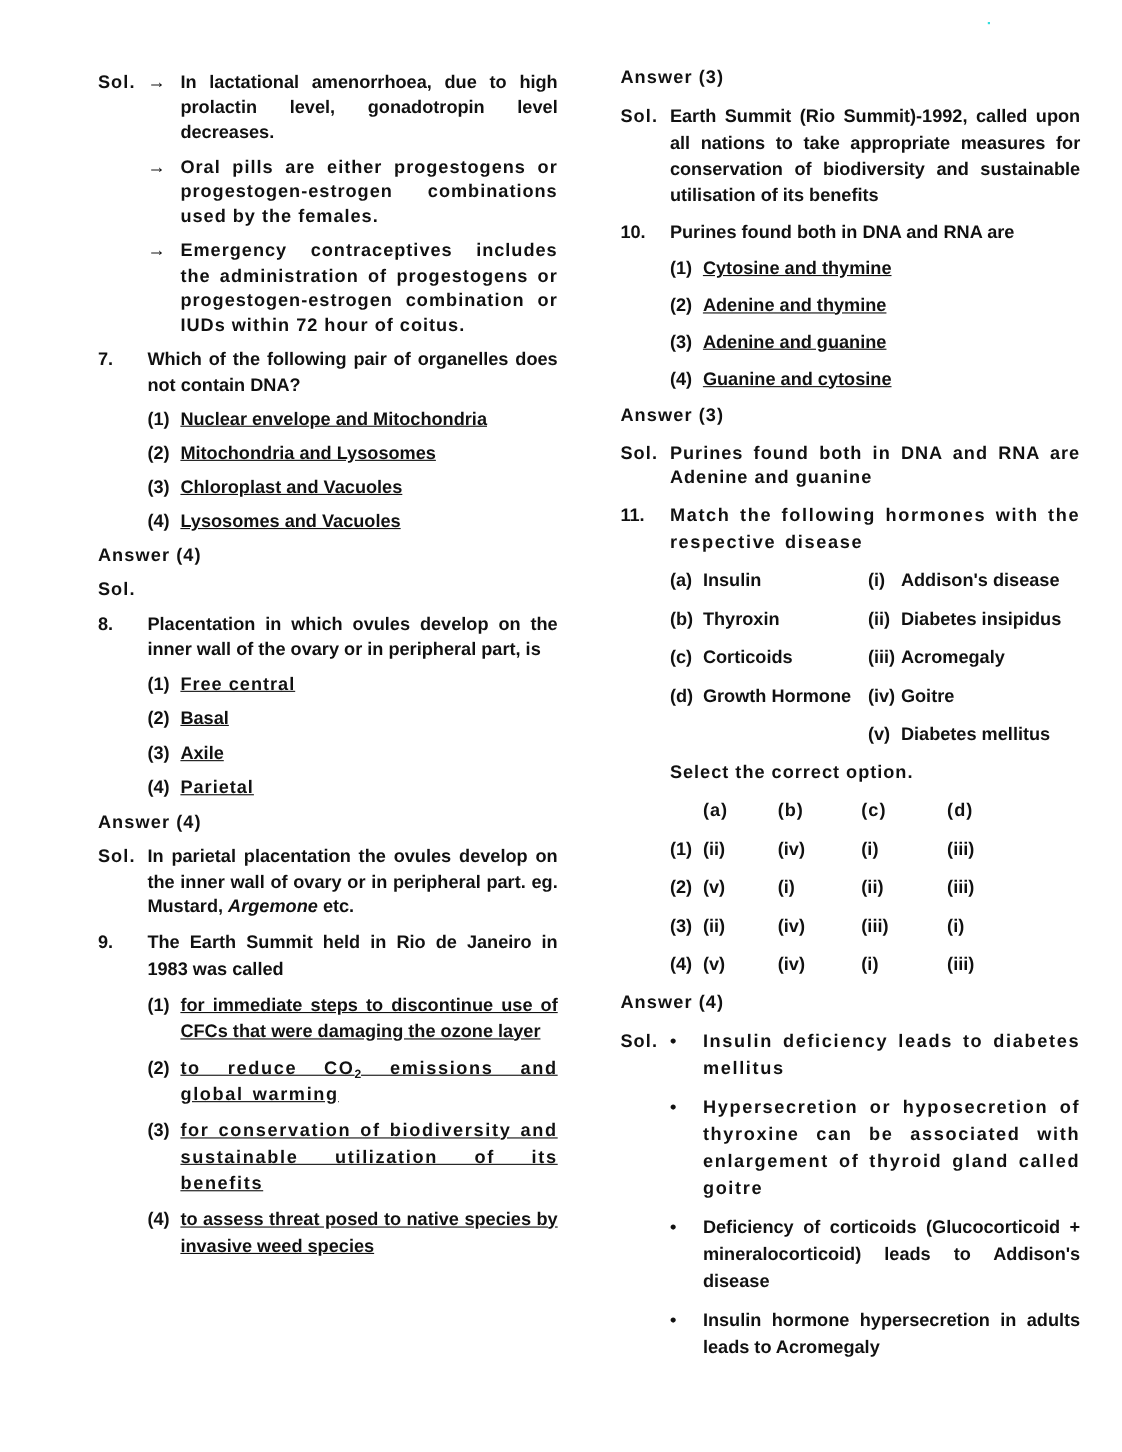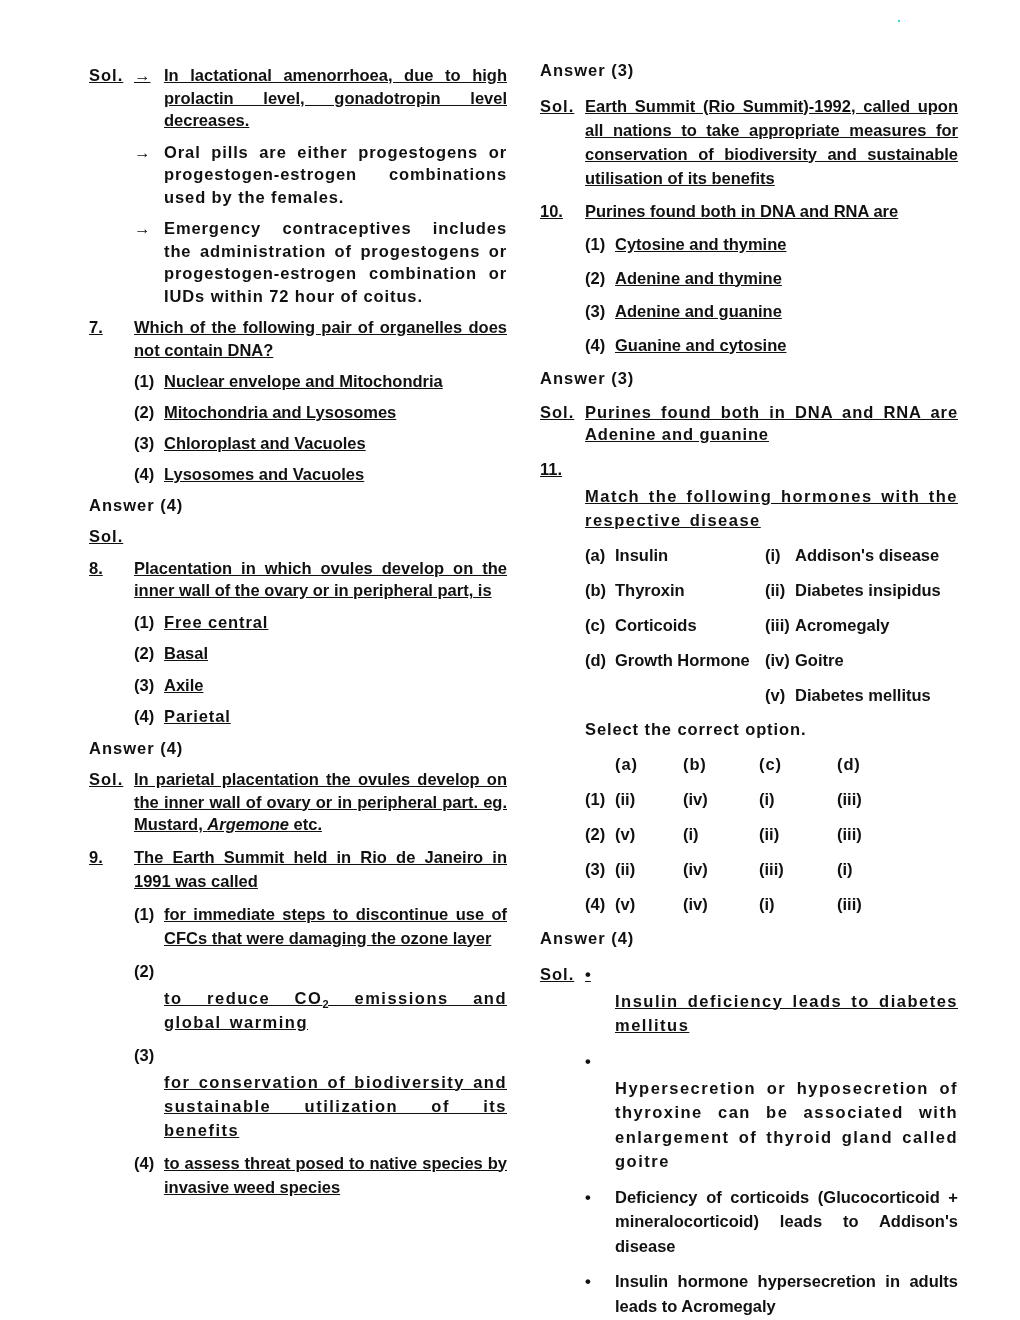--- a/index.html
+++ b/index.html
@@ -4,27 +4,27 @@
 <style>
   html, body { margin: 0; padding: 0; background: #ffffff; }
   body {
     width: 1020px; height: 1320px; position: relative; overflow: hidden;
     font-family: "Liberation Sans", "DejaVu Sans", sans-serif;
     color: #111111; font-weight: bold; font-size: 16.5px;
   }
   .dot { position: absolute; left: 898px; top: 20px; width: 2px; height: 2px; background: #33dddd; }
   .col { position: absolute; top: 56px; }
   .col-left { left: 89px; width: 418px; }
-  .col-right { left: 540px; width: 418px; }
+  .col-right { left: 564px; width: 418px; }
   .line { line-height: 22.5px; }
-  .row { display: flex; text-decoration: underline; }
+  .row { display: flex; }
   .lbl { flex: 0 0 45px; letter-spacing: 1px; }
   .body { flex: 1; text-align: justify; }
   .spaced { letter-spacing: 0.9px; }
-  .wide { letter-spacing: 1.5px; word-spacing: 2px; margin-top: 27px; }
+  .wide { letter-spacing: 1.5px; word-spacing: 2px; }
   .answer { letter-spacing: 1px; margin-top: 0; }
   .arrow-item { display: flex; margin-left: 45px; }
   .arrow { flex: 0 0 30px; font-weight: normal; }
   .opt { display: flex; margin-left: 45px; }
   .opt .n { flex: 0 0 30px; }
   .opt .t { flex: 1; text-align: justify; text-decoration: underline; }
   .qnum { flex: 0 0 45px; }
   .match { display: flex; margin-left: 45px; }
   .match .l { flex: 0 0 180px; display: flex; }
   .match .l .n { flex: 0 0 30px; }
@@ -109,21 +109,21 @@
     <div class="t spaced">Parietal</div>
   </div>
   <div class="line answer" style="margin-top:9px">Answer  (4)</div>
   <div class="row line" style="margin-top:9px">
     <div class="lbl">Sol.</div>
     <div class="body"><span>In parietal placentation the ovules develop on the inner wall of ovary or in peripheral part. eg. Mustard, </span><i>Argemone</i><span> etc.</span></div>
   </div>
 
   <div class="row" style="margin-top:9px;line-height:24px">
     <div class="qnum">9.</div>
-    <div class="body">The Earth Summit held in Rio de Janeiro in 1991 was called</div>
+    <div class="body">The Earth Summit held in Rio de Janeiro in 1983 was called</div>
   </div>
   <div class="opt" style="margin-top:9px;line-height:24px">
     <div class="n">(1)</div>
     <div class="t">for immediate steps to discontinue use of CFCs that were damaging the ozone layer</div>
   </div>
   <div class="opt" style="margin-top:9px;line-height:24px">
     <div class="n">(2)</div>
     <div class="t wide"><span>to reduce CO</span><sub>2</sub><span> emissions and global warming</span></div>
   </div>
   <div class="opt" style="margin-top:9px;line-height:24px">

